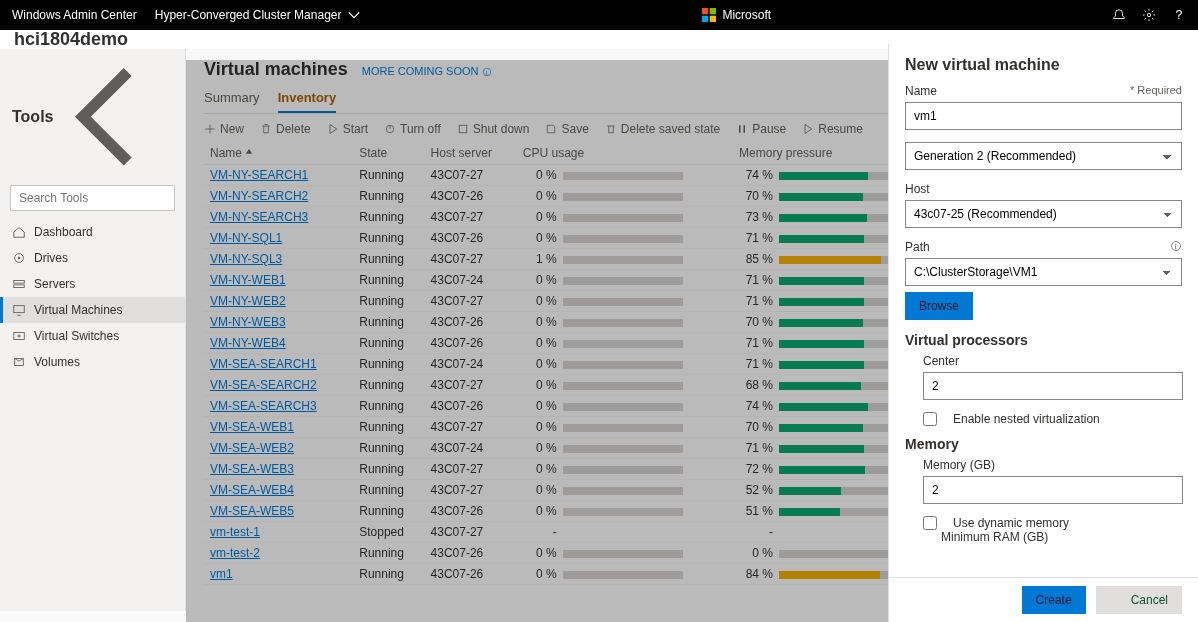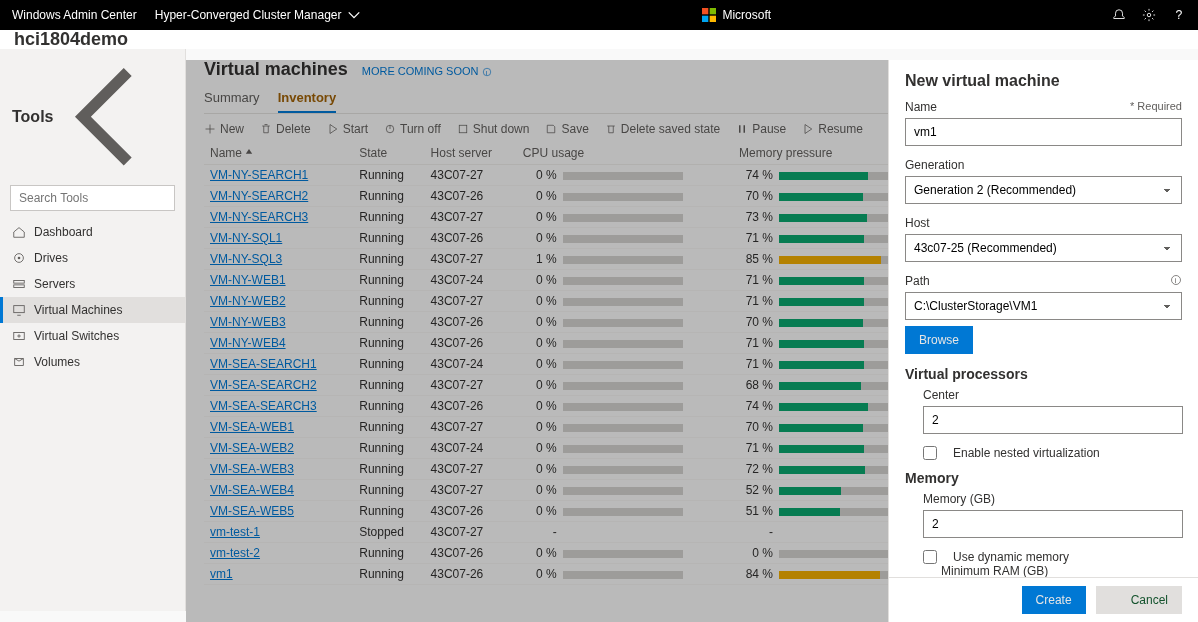--- a/index.html
+++ b/index.html
@@ -36,30 +36,30 @@
   .vtable { width: 100%; border-collapse: collapse; font-size: 12px; }
   .vtable thead th { text-align: left; font-weight: 400; color: #605e5c; padding: 4px 6px; border-bottom: 1px solid #edebe9; white-space: nowrap; }
   .vtable tbody td { padding: 3px 6px; border-bottom: 1px solid #f3f2f1; white-space: nowrap; }
   .vmlink { color: #0078d4; text-decoration: underline; cursor: pointer; }
   .bar { width: 120px; height: 8px; background: #d2d0ce; position: relative; display: inline-block; vertical-align: middle; }
   .bar .fill { position: absolute; left: 0; top: 0; bottom: 0; }
   .green { background: #0aa66e; }
   .orange { background: #f0ad00; }
   .pct { display: inline-block; width: 34px; text-align: right; margin-right: 6px; }
   .scrim { position: absolute; left: 186px; right: 0; top: 60px; bottom: 0; background: rgba(0,0,0,0.25); pointer-events: none; }
-  .panel { position: absolute; right: 0; top: 60px; bottom: 0; width: 310px; background: #fff; border-left: 1px solid #e1dfdd; display: flex; flex-direction: column; z-index: 5; }
+  .panel { position: absolute; right: 0; top: 44px; bottom: 0; width: 310px; background: #fff; border-left: 1px solid #e1dfdd; display: flex; flex-direction: column; z-index: 5; }
   .panel-body { padding: 12px 16px; overflow-y: auto; flex: 1; }
   .panel h3 { font-size: 16px; font-weight: 600; margin-bottom: 10px; }
   .fld { margin-bottom: 12px; }
   .fld label { display: block; font-size: 12px; margin-bottom: 4px; }
   .fld .sub { font-size: 11px; color: #605e5c; float: right; }
   .inp, .sel { width: 100%; height: 28px; border: 1px solid #8a8886; padding: 0 8px; font-size: 12px; background: #fff; }
   .sel { appearance: none; background-image: linear-gradient(45deg, transparent 50%, #605e5c 50%), linear-gradient(-45deg, transparent 50%, #605e5c 50%); background-position: calc(100% - 14px) 12px, calc(100% - 10px) 12px; background-size: 4px 4px; background-repeat: no-repeat; }
   .btn { height: 28px; padding: 0 14px; border: 0; cursor: pointer; font-size: 12px; }
-  .btn.primary { background: #0078d4; color: #e5e5e5; }
+  .btn.primary { background: #0078d4; color: #0f172a; }
   .btn.secondary { background: #e1dfdd; color: #14532d; padding-left: 35px; }
   .chk { display: flex; align-items: center; gap: 16px; font-size: 12px; }
   .chk input { width: 14px; height: 14px; }
   .section-h { font-size: 14px; font-weight: 600; margin: 10px 0 6px; }
   .panel-footer { border-top: 1px solid #e1dfdd; padding: 8px 16px; display: flex; justify-content: flex-end; gap: 10px; }
   .indent { margin-left: 18px; }
   .info-icon { width: 12px; height: 12px; float: right; }
   .small-inp { width: 260px; }
 </style>
 </head>
@@ -444,21 +444,20 @@
 <div class="panel">
   <div class="panel-body">
     <h3>New virtual machine</h3>
 
     <div class="fld">
       <label><span>Name</span><span class="sub">* Required</span></label>
       <input class="inp" value="vm1" style="">
     </div>
 
     <div class="fld">
-      <label>Generation</label>
       <select class="sel"><option>Generation 2 (Recommended)</option></select>
     </div>
 
     <div class="fld">
       <label>Host</label>
       <select class="sel"><option>43c07-25 (Recommended)</option></select>
     </div>
 
     <div class="fld">
       <label><span>Path</span>

